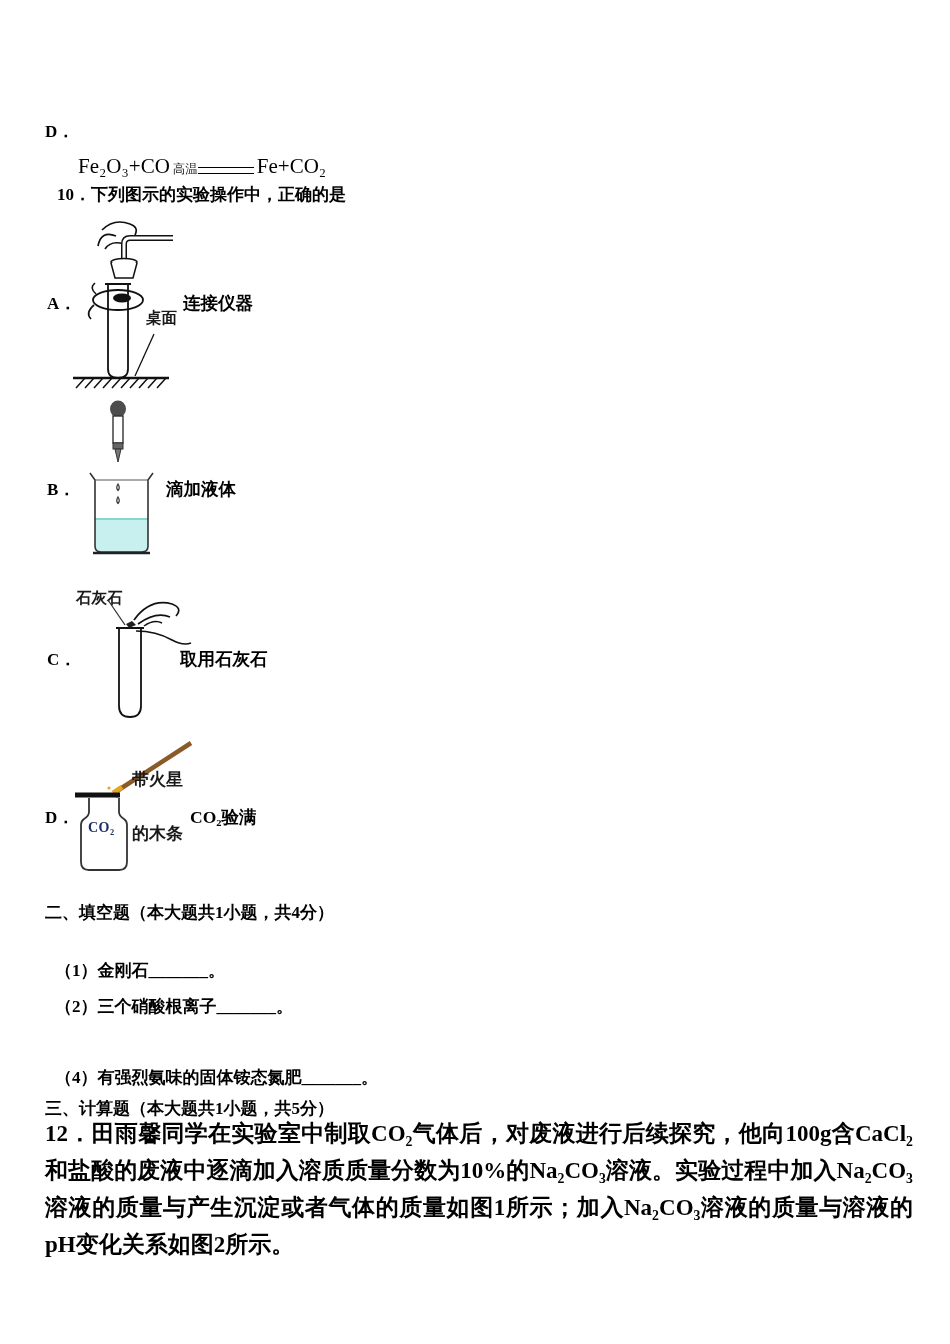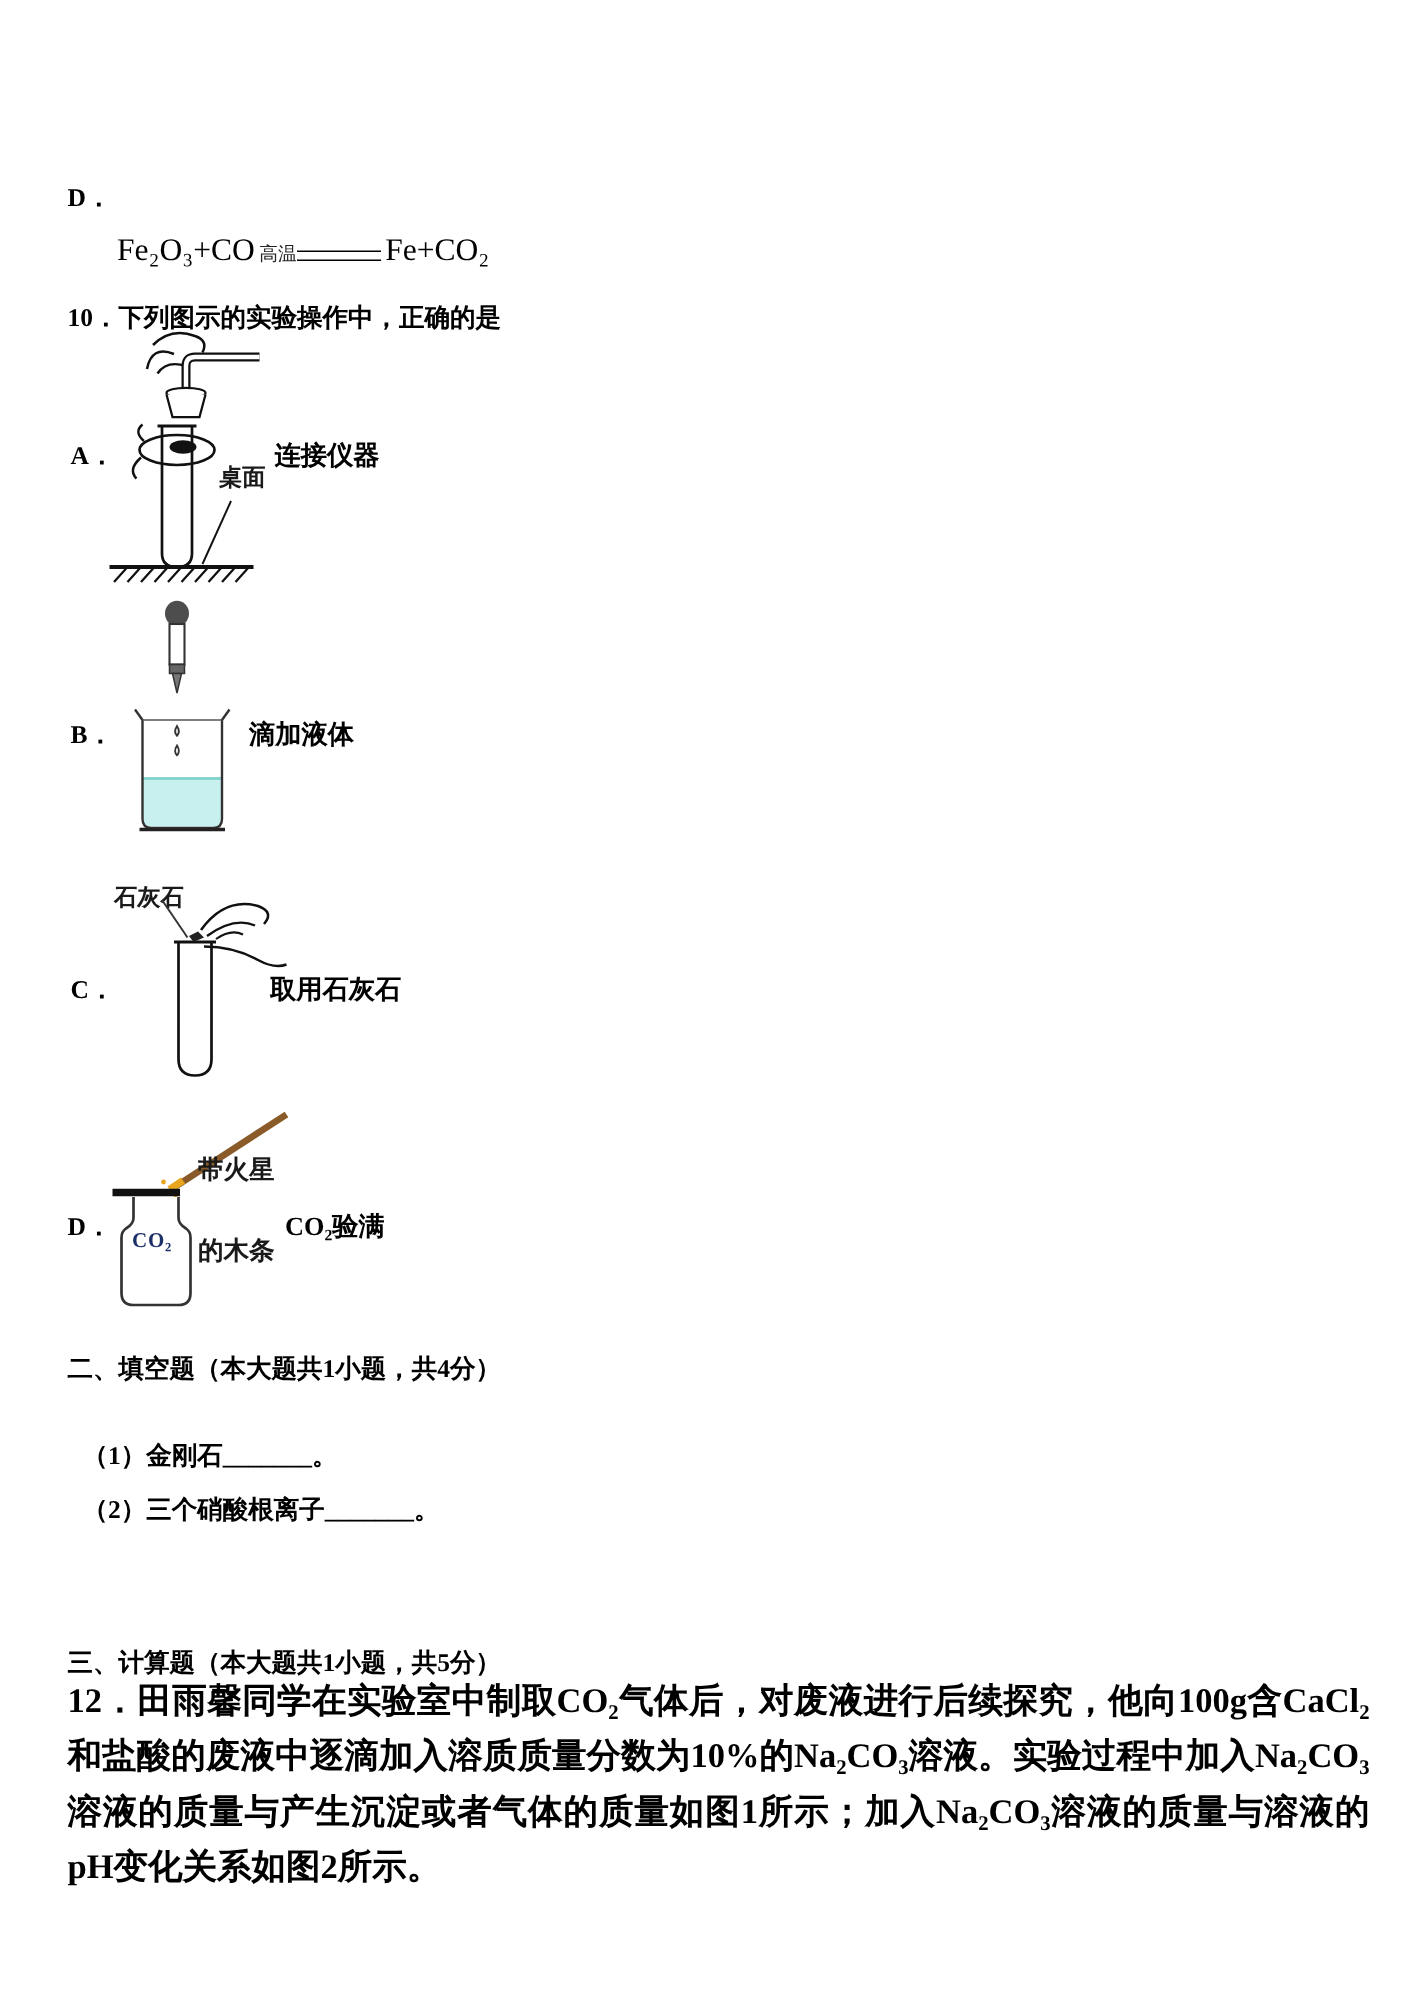--- a/index.html
+++ b/index.html
@@ -34,21 +34,21 @@
   <span class="abs letter" style="left:45px; top:120px;">D．</span>
   <div class="abs formula-row" style="left:78px; top:111px;margin-top:43px;">
     <span>Fe₂O₃+CO</span>
     <span class="cond-wrap">
       <span class="cond">高温</span>
       <span class="dbl-line"></span>
     </span>
     <span>Fe+CO₂</span>
   </div>
 
-  <span class="abs zh" style="left:45px; top:184px;margin-top:17px;">10．下列图示的实验操作中，正确的是</span>
+  <span class="abs zh" style="left:57px; top:184px;">10．下列图示的实验操作中，正确的是</span>
 
   <span class="abs letter" style="left:47px; top:292px;">A．</span>
   <svg class="abs" style="left:72px; top:218px;" width="112" height="172" viewBox="0 0 112 172">
 
     <path d="M30,12 Q42,0 58,6 Q67,9 63,17" fill="none" stroke="#111" stroke-width="1.7"></path>
     <path d="M26,28 Q29,12 44,18" fill="none" stroke="#111" stroke-width="1.7"></path>
     <path d="M33,31 Q39,22 52,26" fill="none" stroke="#111" stroke-width="1.6"></path>
 
     <path d="M52,41 L52,26 Q52,20 58,20 L101,20" fill="none" stroke="#111" stroke-width="6"></path>
     <path d="M52,41 L52,26 Q52,20 58,20 L101,20" fill="none" stroke="#ffffff" stroke-width="3"></path>
@@ -123,17 +123,18 @@
     <path d="M16,58 L16,72 Q16,76 11,79 Q8,81 8,85 L8,122 Q8,130 16,130 L46,130 Q54,130 54,122 L54,85 Q54,81 51,79 Q46,76 46,72 L46,58" fill="#fff" stroke="#333" stroke-width="1.8"></path>
   </svg>
   <span class="abs bottle-label" style="left:88px; top:820px;">CO₂</span>
   <span class="abs small-lab" style="left:132px; top:768px; font-size:17px;">带火星</span>
   <span class="abs small-lab" style="left:132px; top:790px; font-size:17px;margin-top:32px;">的木条</span>
   <span class="abs caption" style="left:190px; top:805px;">CO₂验满</span>
 
   <span class="abs zh" style="left:45px; top:902px;">二、填空题（本大题共1小题，共4分）</span>
   <span class="abs zh" style="left:55px; top:960px;">（1）金刚石_______。</span>
   <span class="abs zh" style="left:55px; top:996px;">（2）三个硝酸根离子_______。</span>
+  <span class="abs zh" style="left:55px; top:1067px;">（4）有强烈氨味的固体铵态氮肥_______。</span>
 
   <span class="abs zh" style="left:45px; top:1098px;">三、计算题（本大题共1小题，共5分）</span>
   <div class="abs para" style="left:45px; top:1115px;">12．田雨馨同学在实验室中制取CO₂气体后，对废液进行后续探究，他向100g含CaCl₂和盐酸的废液中逐滴加入溶质质量分数为10%的Na₂CO₃溶液。实验过程中加入Na₂CO₃溶液的质量与产生沉淀或者气体的质量如图1所示；加入Na₂CO₃溶液的质量与溶液的pH变化关系如图2所示。</div>
 
 </div>
 
 </body></html>

